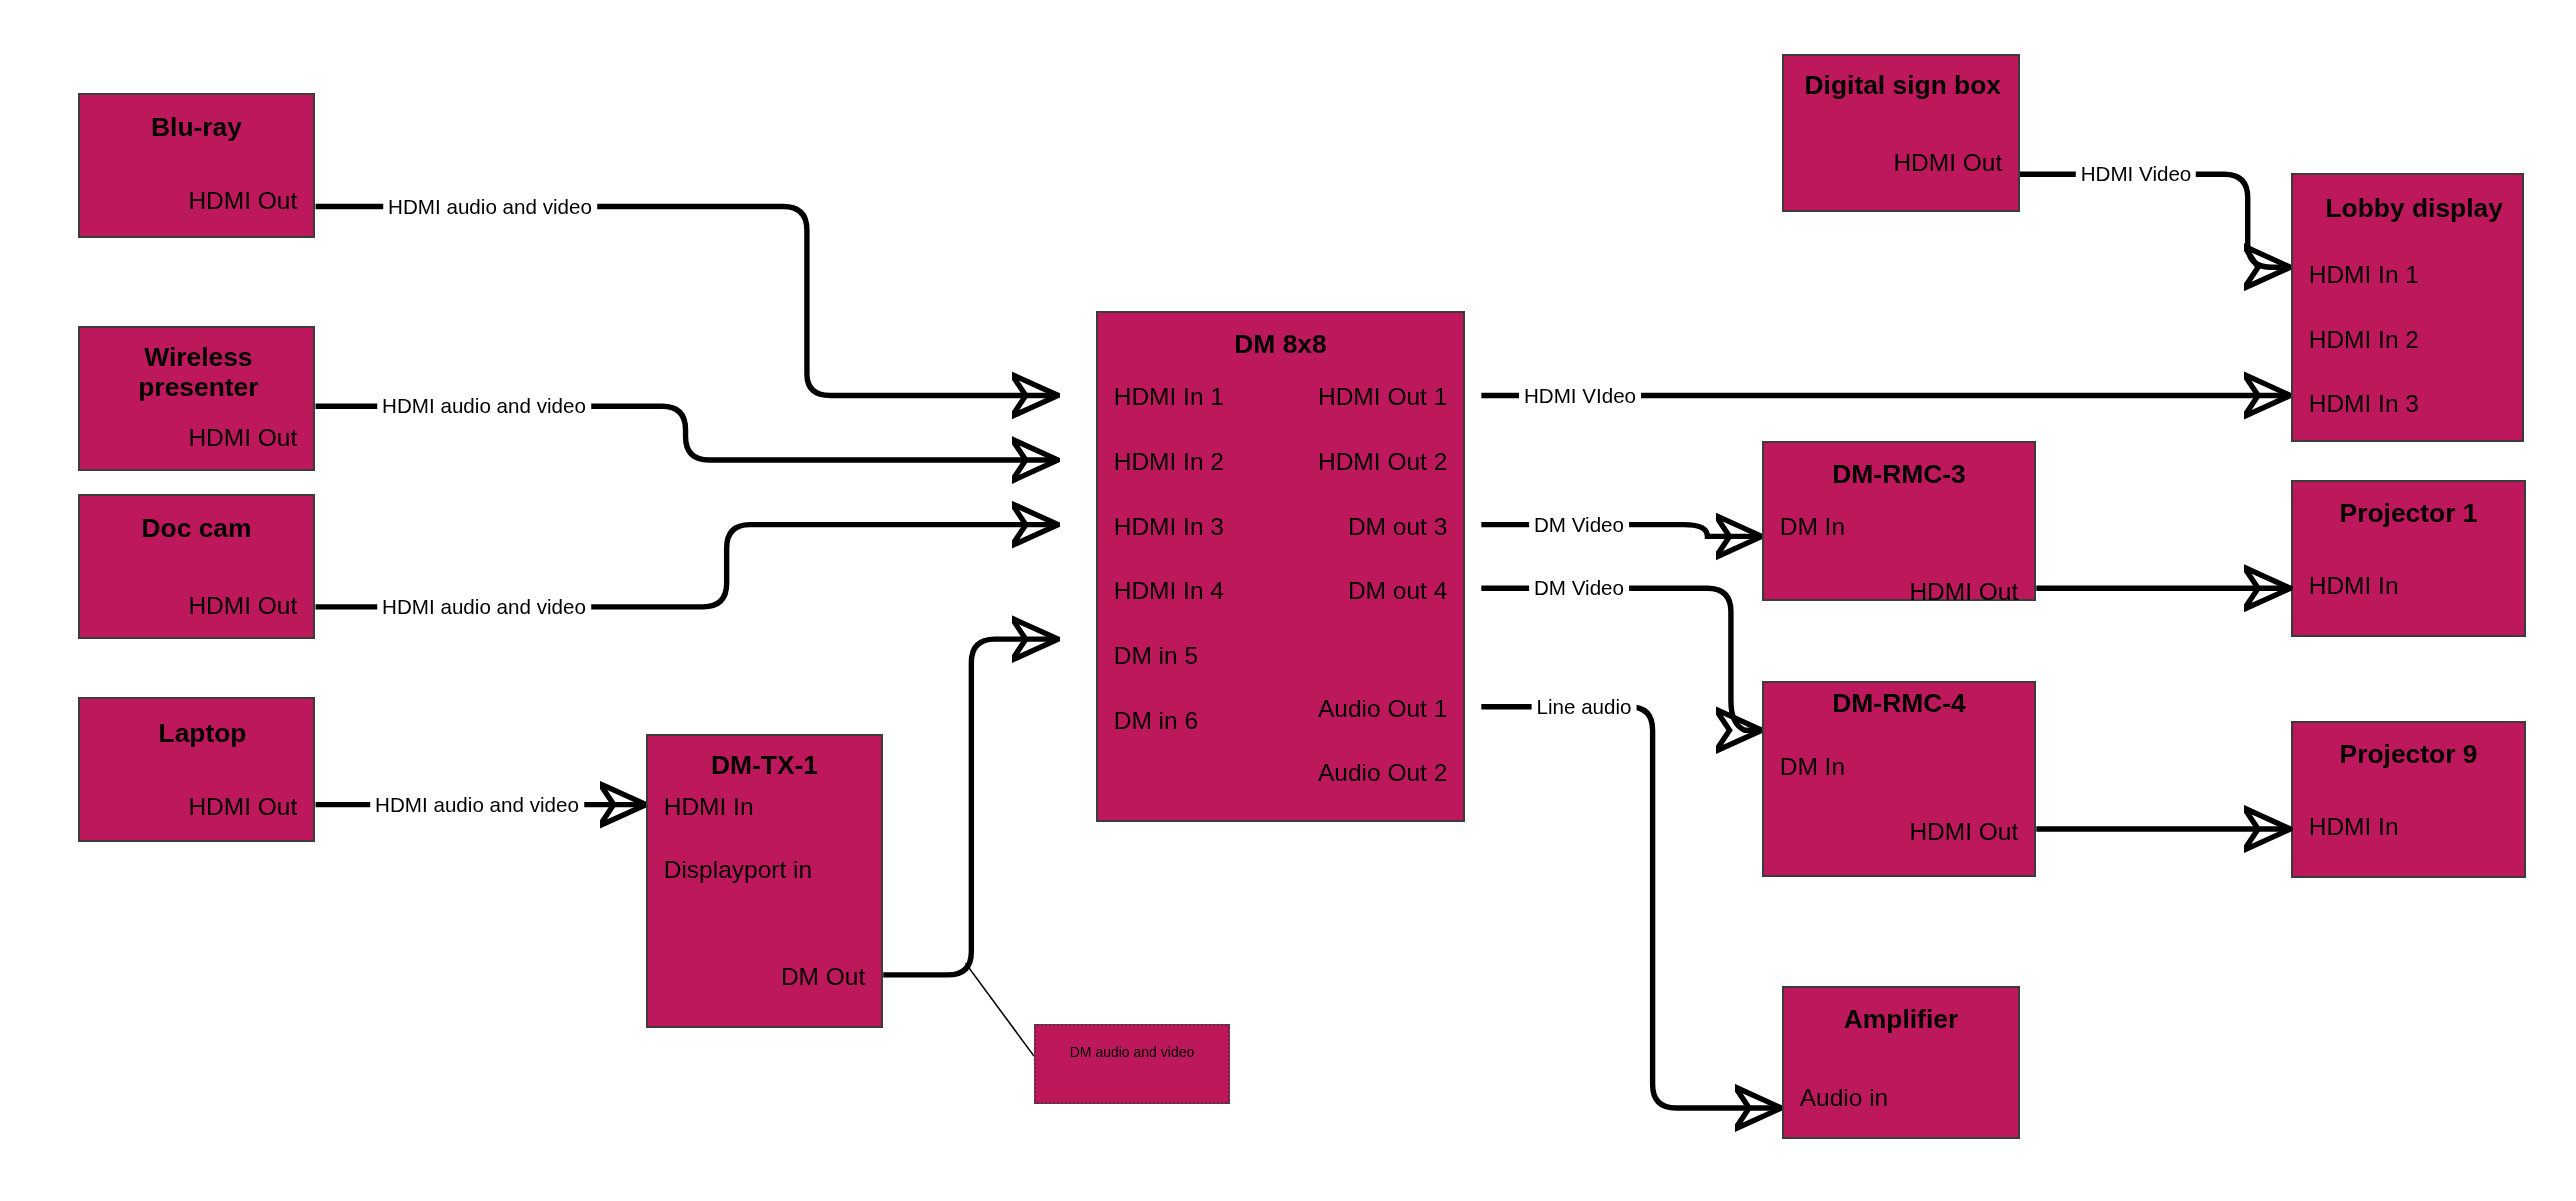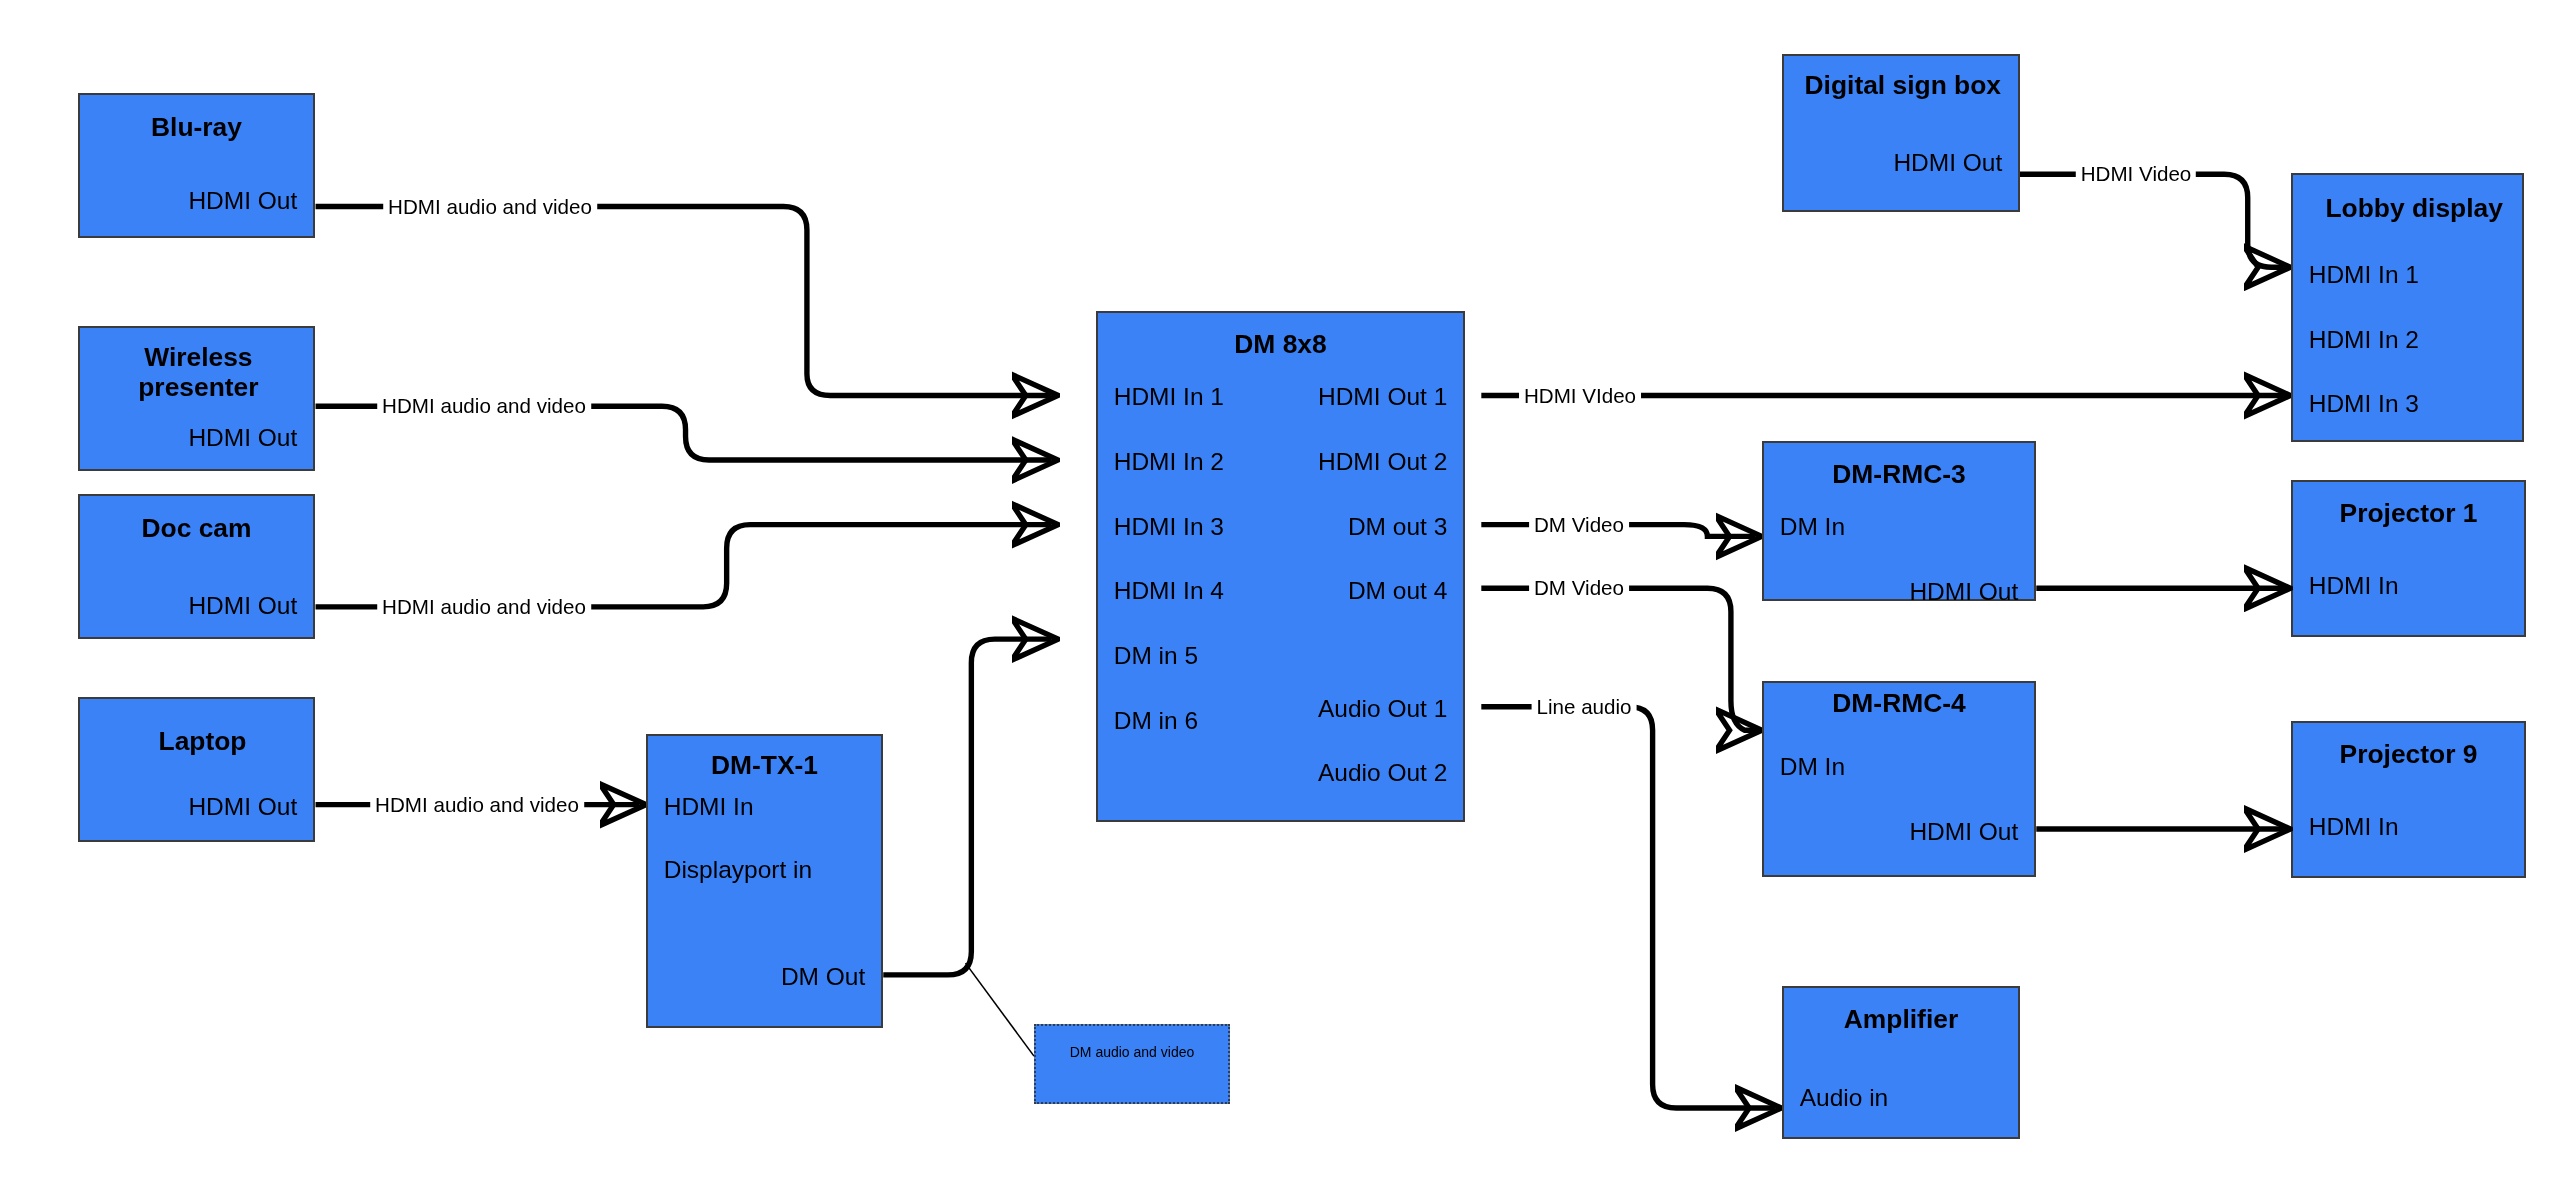--- a/index.html
+++ b/index.html
@@ -1,19 +1,19 @@
 <!DOCTYPE html>
 <html><head>
 <meta charset="utf-8">
 <style>
   html,body{margin:0;padding:0;background:#ffffff;}
   body{font-family:"Liberation Sans",sans-serif;color:#000;}
   #stage{position:relative;width:2576px;height:1201px;background:#fff;overflow:hidden;}
 
-  .box{position:absolute;box-sizing:border-box;border:2.9px solid #3b3b3b;background:#3b82f6;}
+  .box{position:absolute;box-sizing:border-box;border:2.9px solid #3b3b3b;background:#be185d;}
   .box.dotted{border:2px dotted #3b3b3b;}
 
   .title{position:absolute;left:0;right:0;text-align:center;font-weight:bold;font-size:26.4px;line-height:30px;}
   .port{position:absolute;font-size:24.5px;line-height:27.4px;white-space:nowrap;}
   .port.l{left:15.7px;text-align:left;}
   .port.r{right:15.7px;text-align:right;}
   .note{position:absolute;left:0;right:0;text-align:center;font-size:14px;line-height:24.5px;}
 
   svg.wires{position:absolute;left:0;top:0;width:2576px;height:1201px;overflow:visible;}
   svg.wires path,svg.wires line{fill:none;stroke:#000;}
@@ -77,21 +77,21 @@
     <div class="title" style="top:13.7px;width:225px;left:5.9px;">Wireless presenter</div>
     <div class="port r" style="top:96px;">HDMI Out</div>
   </div>
 
   <div class="box" style="left:78px;top:494px;width:237px;height:145px;">
     <div class="title" style="top:16.6px;">Doc cam</div>
     <div class="port r" style="top:96px;">HDMI Out</div>
   </div>
 
   <div class="box" style="left:78px;top:697px;width:237px;height:145px;">
-    <div class="title" style="top:27px;padding-left:12px;">Laptop</div>
+    <div class="title" style="top:19px;padding-left:12px;">Laptop</div>
     <div class="port r" style="top:94px;">HDMI Out</div>
   </div>
 
   <div class="box" style="left:646px;top:734px;width:237px;height:294px;">
     <div class="title" style="top:13.7px;">DM-TX-1</div>
     <div class="port l" style="top:57px;">HDMI In</div>
     <div class="port l" style="top:120px;">Displayport in</div>
     <div class="port r" style="top:227px;">DM Out</div>
   </div>
 

